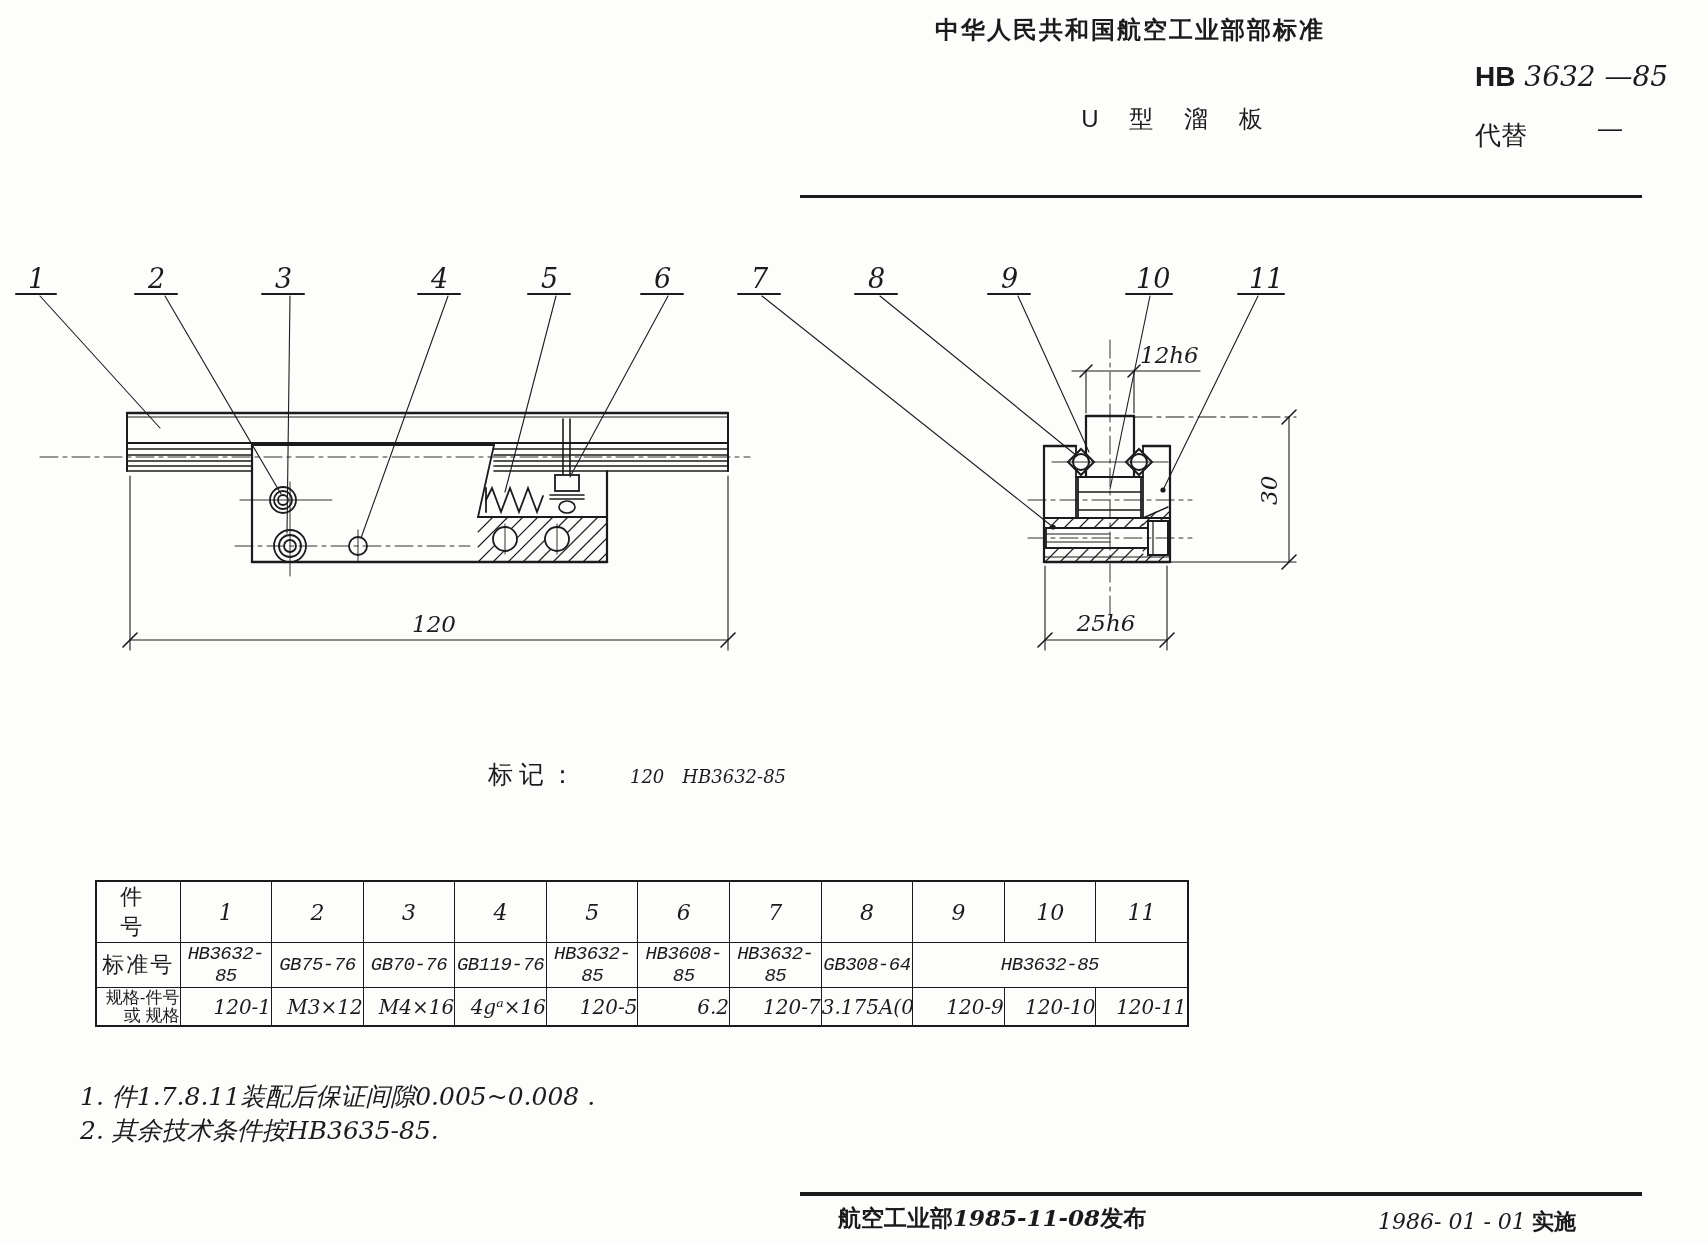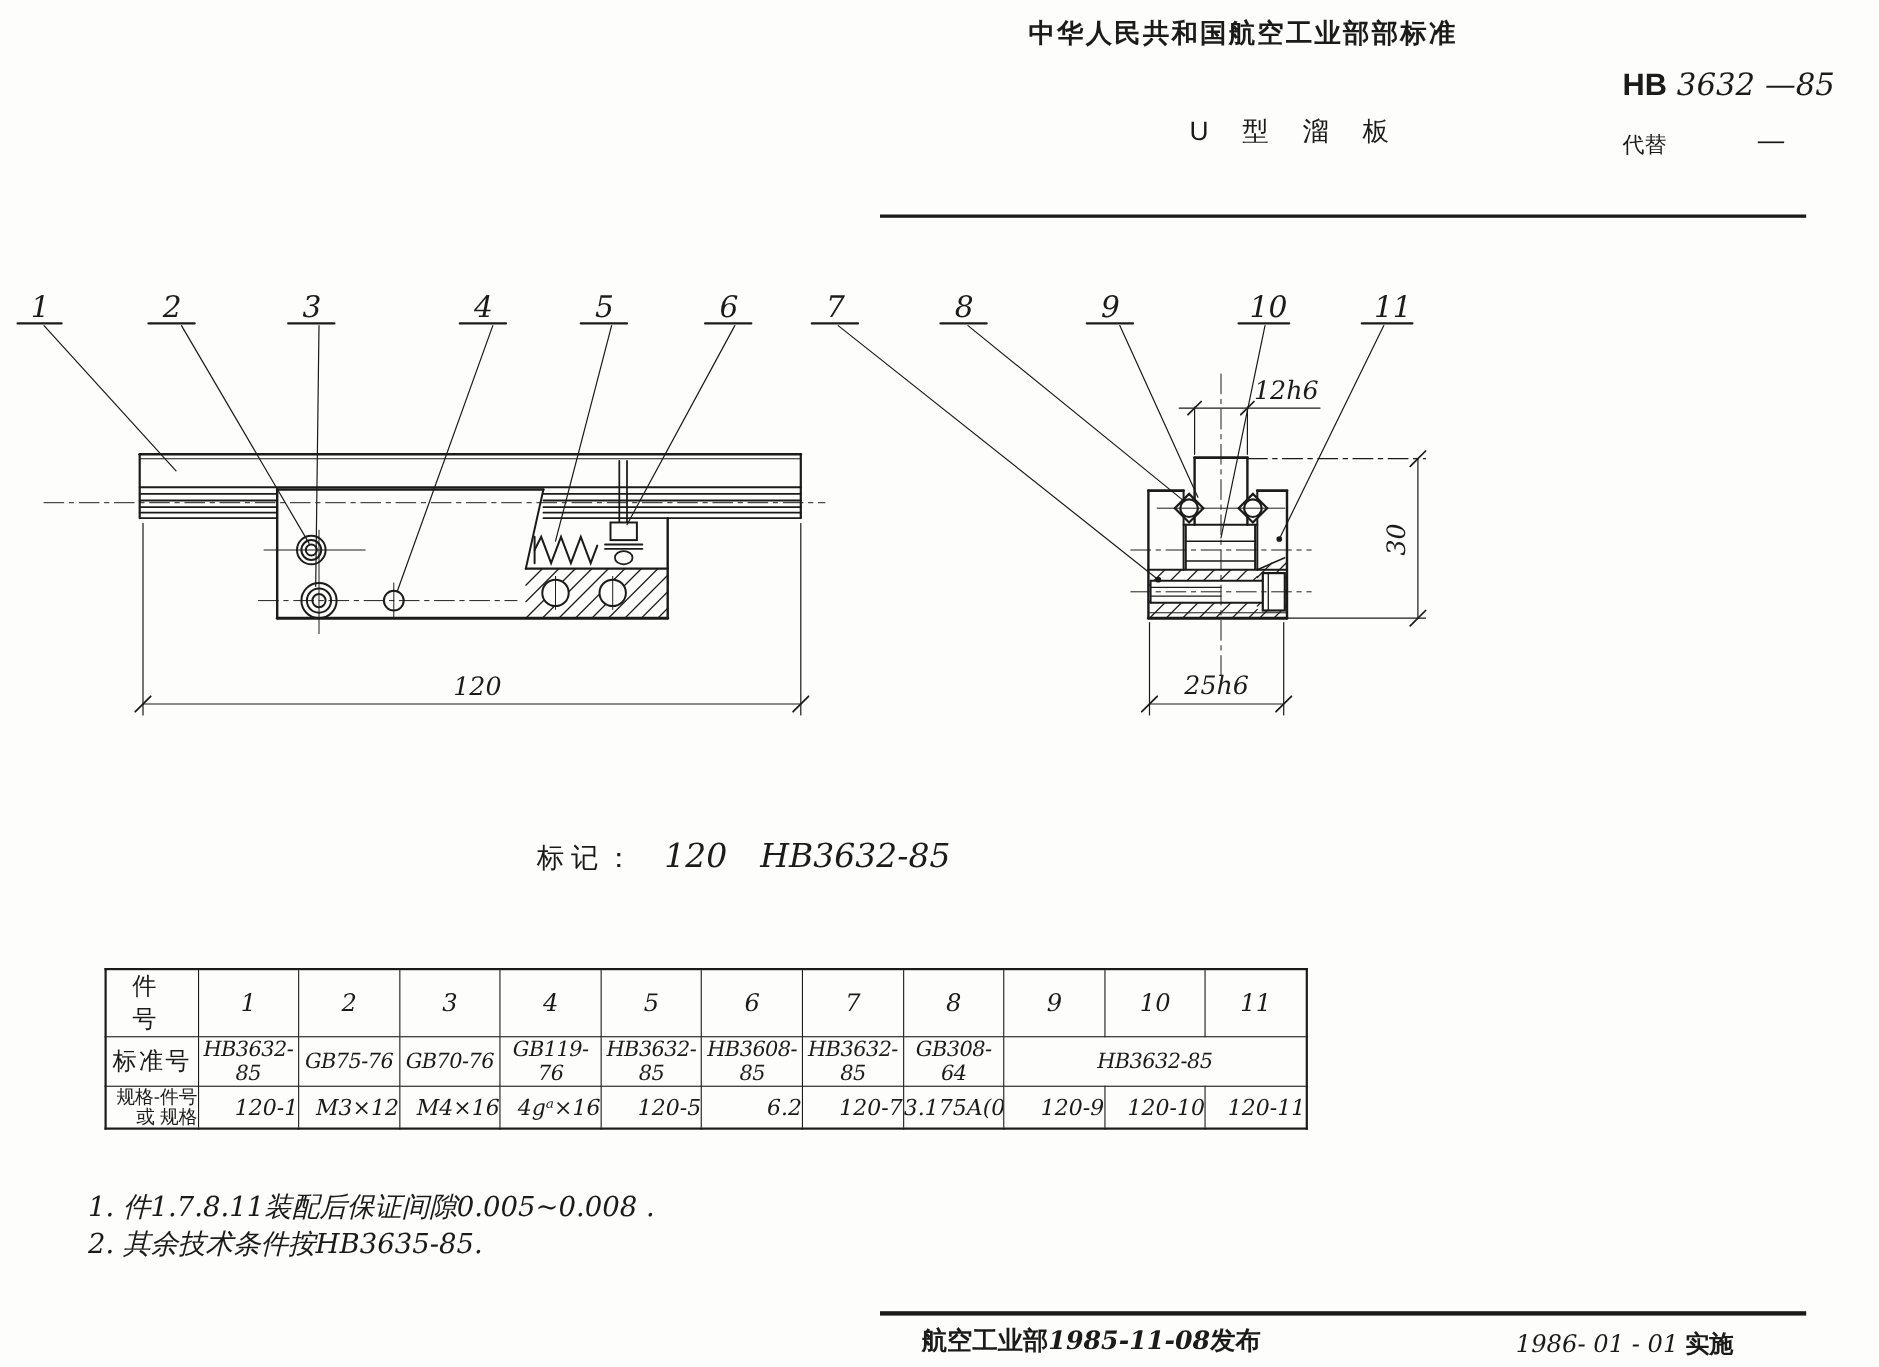--- a/index.html
+++ b/index.html
@@ -11,39 +11,39 @@
   }
   .abs{position:absolute;}
   .hw{font-family:"DejaVu Serif",serif;font-style:italic;}
   
   .ministry{left:930px;top:14px;width:400px;text-align:center;
     font-size:24px;font-weight:bold;letter-spacing:2px;}
   .part-title{left:1068px;top:103px;width:220px;text-align:center;
     font-size:24px;letter-spacing:12px;}
   .std-line{left:1475px;top:60px;font-size:28px;white-space:nowrap;}
   .std-line .prefix{font-weight:bold;font-style:normal;font-family:"Liberation Sans",sans-serif;}
-  .replace-line{left:1475px;top:118px;font-size:20px;}
+  .replace-line{left:1475px;top:118px;font-size:26px;}
   .replace-dash{left:1598px;top:114px;font-size:24px;}
   .hrule{background:#1b1b1b;}
   
   .marking{left:488px;top:758px;font-size:25px;white-space:nowrap;}
   .marking .lab{letter-spacing:6px;}
-  .marking .val{margin-left:16px;font-size:30px;}
+  .marking .val{margin-left:42px;font-size:18px;}
   
   table.parts{position:absolute;left:95px;top:880px;border-collapse:collapse;
     table-layout:fixed;width:1092px;}
   table.parts td{border:1.6px solid #1b1b1b;text-align:center;vertical-align:middle;
     padding:0;font-size:22px;overflow:hidden;}
   table.parts{border:2.5px solid #1b1b1b;padding-left:16px;}
   td.rowhead{font-size:23px;letter-spacing:2px;}
   td.rowhead .sp{letter-spacing:14px;}
   tr.r1 td,tr.r2 td,tr.r3 td{height:34px;}
   tr.r4 td{height:36px;}
   tr.r5 td{height:37px;text-align:right;}
-  tr.r4 td.v{font-size:19px;letter-spacing:-0.5px;}
+  tr.r4 td.v{font-size:19px;letter-spacing:-0.5px;font-family:Liberation Mono, monospace;}
   tr.r5 td.v{font-size:20px;}
   td.rowhead .two{font-size:17px;line-height:18px;letter-spacing:0;}
   
   .note{left:80px;font-size:25px;white-space:nowrap;}
   
   .foot-left{left:838px;top:1203px;font-size:23px;font-weight:bold;white-space:nowrap;}
   .foot-left .date{font-weight:bold;font-family:"DejaVu Serif",serif;font-style:italic;}
   .foot-right{left:1378px;top:1207px;font-size:22px;white-space:nowrap;}
   .foot-right .w{font-weight:bold;}
   svg text{fill:#1b1b1b;}

